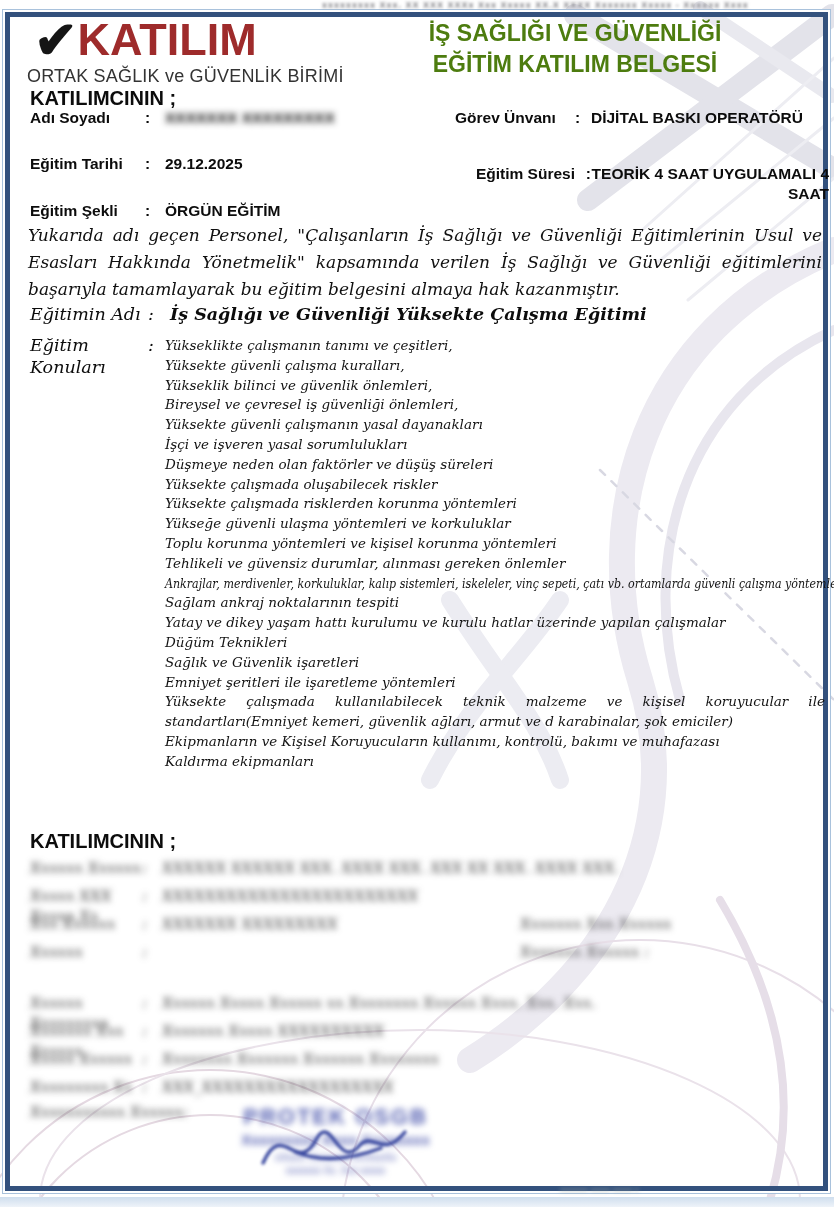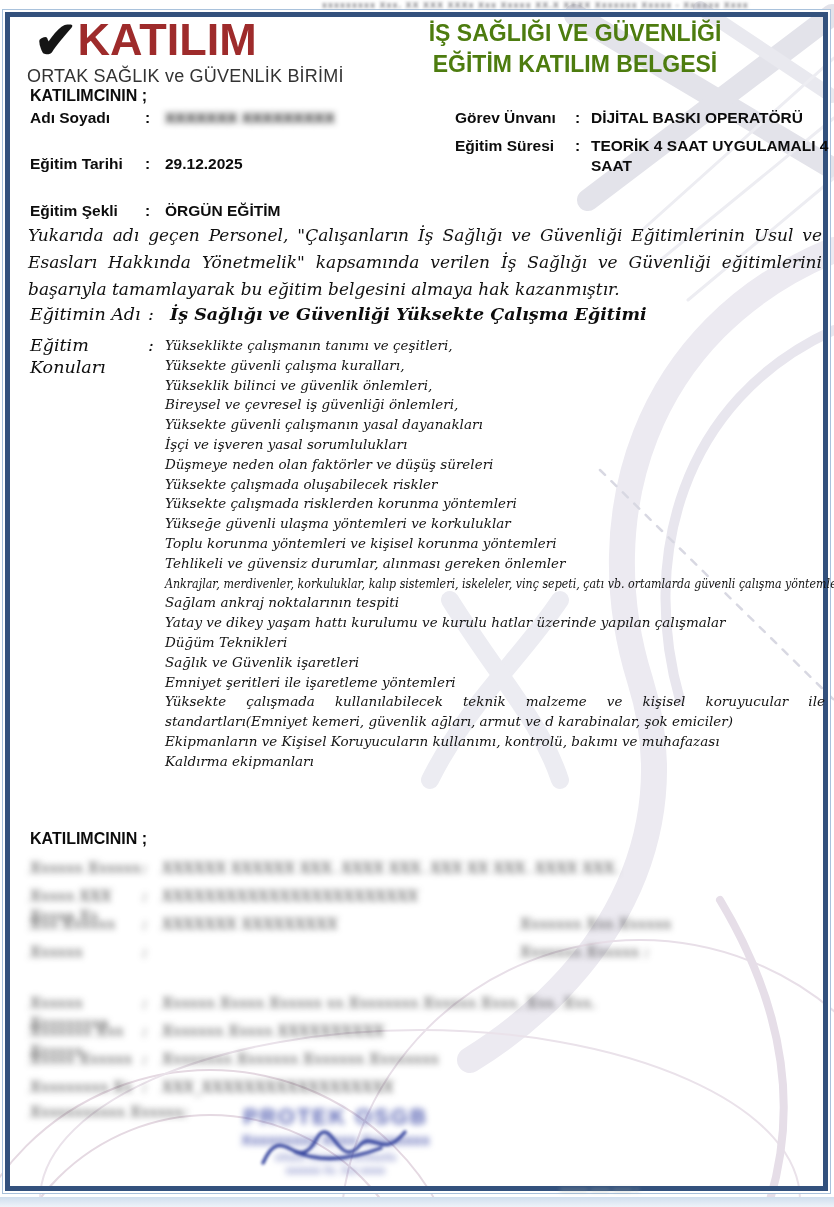--- a/index.html
+++ b/index.html
@@ -26,21 +26,21 @@
   }
   
   .logo{position:absolute;left:34px;top:14px;display:flex;align-items:center;}
   .logo .check{font-size:52px;font-weight:bold;color:#151515;line-height:52px;}
   .logo .brand{font-size:45px;font-weight:800;color:#9e2b2b;letter-spacing:0px;line-height:50px;}
   .logo-sub{position:absolute;left:27px;top:66px;font-size:18px;color:#333;letter-spacing:.2px;}
   
   .title{position:absolute;left:335px;top:18px;width:480px;text-align:center;
     font-size:23px;font-weight:bold;line-height:31px;color:#4d7c0f;}
   
-  .sec-h{position:absolute;font-size:16px;font-weight:bold;}
+  .sec-h{position:absolute;font-size:20px;font-weight:bold;}
   .f-row{position:absolute;display:flex;align-items:flex-start;font-weight:bold;
     font-size:15.5px;line-height:20px;}
   .f-row .lbl{width:115px;flex:none;}
   .f-row .sep{width:20px;flex:none;}
   .f-row.right .lbl{width:120px;}
   .f-row.right .sep{width:16px;}
   .f-row .val{white-space:pre-line;}
   
   .script{font-family:"DejaVu Serif", serif;font-style:italic;}
   .para{position:absolute;left:28px;top:222px;width:794px;
@@ -127,21 +127,21 @@
     <span class="lbl">Görev Ünvanı</span>
     <span class="sep">:</span>
     <span class="val">DİJİTAL BASKI OPERATÖRÜ</span>
   </div>
 
   <div class="f-row" style="left:30px;top:154px;">
     <span class="lbl">Eğitim Tarihi</span>
     <span class="sep">:</span>
     <span class="val">29.12.2025</span>
   </div>
-  <div class="f-row right" style="left:455px;top:136px;">
+  <div class="f-row right" style="left:455px;top:164px;text-align:right;">
     <span class="lbl">Eğitim Süresi</span>
     <span class="sep">:</span>
     <span class="val" style="width:238px;">TEORİK 4 SAAT UYGULAMALI 4 SAAT</span>
   </div>
 
   <div class="f-row" style="left:30px;top:201px;">
     <span class="lbl">Eğitim Şekli</span>
     <span class="sep">:</span>
     <span class="val">ÖRGÜN EĞİTİM</span>
   </div>

